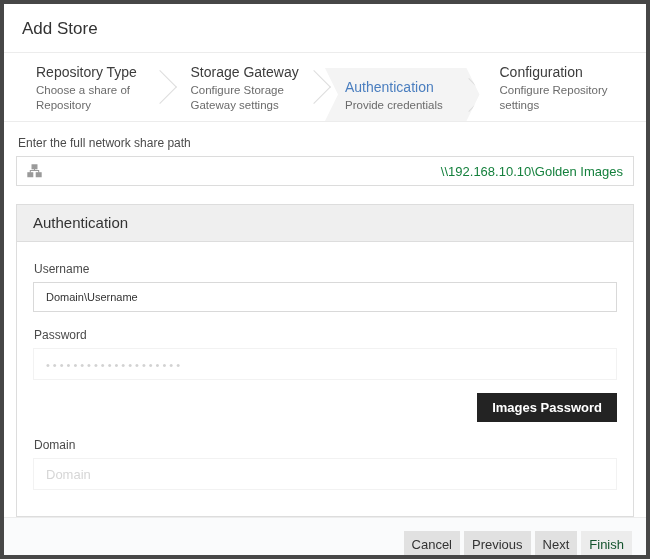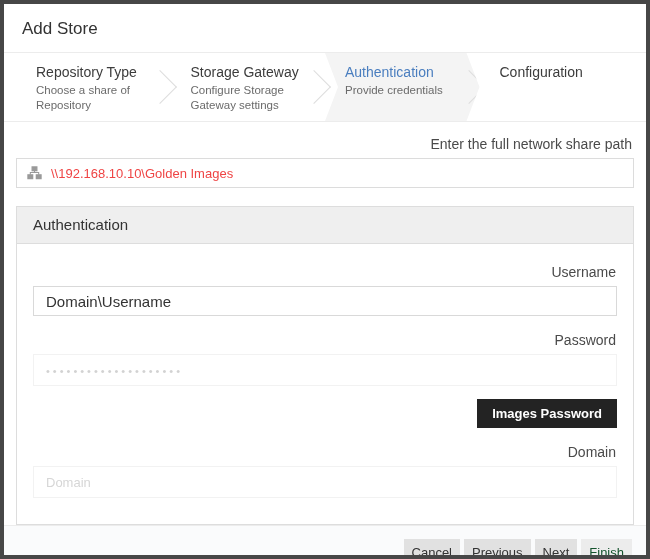--- a/index.html
+++ b/index.html
@@ -21,20 +21,21 @@
     border-bottom: 1px solid #ececec;
   }
   .dlg-title { font-size: 17px; color: #333; font-weight: 400; }
 
   
   .steps {
     display: flex;
     padding: 0 12px;
     border-bottom: 1px solid #ececec;
     height: 69px;
+    align-items: flex-end;
   }
   .step {
     flex: 1;
     position: relative;
     padding: 10px 10px 8px 20px;
   }
   .step .chev {
     position: absolute;
     top: 50%; right: -1px;
     width: 24px; height: 24px;
@@ -46,33 +47,33 @@
   .step.active {
     background: #f4f4f4;
     clip-path: polygon(0 0, calc(100% - 13px) 0, 100% 50%, calc(100% - 13px) 100%, 0 100%, 13px 50%);
   }
   .step-title { font-size: 14px; color: #3c3c3c; line-height: 19px; font-weight: 400; }
   .step.active .step-title { color: #4a7ebf; }
   .step-sub { font-size: 11.5px; color: #6b6b6b; line-height: 15px; margin-top: 1px; }
 
   
   .content { flex: 1; padding: 0 12px; }
-  .field-label { font-size: 14px; color: #4a4a4a; margin: 14px 2px 6px 2px; text-align: right; }
+  .field-label { font-size: 12px; color: #4a4a4a; margin: 14px 2px 6px 2px; }
   .path-input-wrap {
     display: flex; align-items: center;
     border: 1px solid #dcdcdc;
     background: #fff;
     height: 30px;
     padding: 0 10px;
   }
   .path-input-wrap svg { flex: 0 0 auto; margin-right: 9px; }
   .path-input {
     border: none; outline: none; flex: 1;
     font-family: "Liberation Sans", sans-serif;
-    font-size: 13px; color: #ef4444; background: transparent;
+    font-size: 13px; color: #15803d; background: transparent; text-align: right;
   }
 
   
   .panel {
     margin-top: 18px;
     border: 1px solid #ddd;
     background: #fff;
   }
   .panel-header {
     background: #efefef;
@@ -80,21 +81,21 @@
     padding: 9px 16px 10px 16px;
   }
   .panel-title { font-size: 15px; color: #333; font-weight: 400; }
   .panel-body { padding: 4px 16px 26px 16px; }
   .panel-body .field-label { margin: 16px 1px 6px 1px; }
   .text-input {
     width: 100%; height: 30px;
     border: 1px solid #d9d9d9;
     padding: 0 12px;
     font-family: "Liberation Sans", sans-serif;
-    font-size: 15px; color: #333;
+    font-size: 11px; color: #333;
     outline: none; background: #fff;
   }
   .ghost-field {
     width: 100%; height: 32px;
     border: 1px solid #f2f2f2;
     padding: 0 12px;
     display: flex; align-items: center;
     background: #fff;
   }
   .pwd-dots {
@@ -151,20 +152,21 @@
       <div class="step-sub">Configure Storage Gateway settings</div>
       <i class="chev"></i>
     </div>
     <div class="step active">
       <div class="step-title">Authentication</div>
       <div class="step-sub">Provide credentials</div>
       <i class="chev"></i>
     </div>
     <div class="step">
       <div class="step-title">Configuration</div>
+      <div class="step-sub">Configure Repository settings</div>
     </div>
   </div>
 
   <div class="content">
 
     <div class="field-label">Enter the full network share path</div>
     <div class="path-input-wrap">
       <svg width="15" height="14" viewBox="0 0 16 15">
         <g fill="none" stroke="#9a9a9a" stroke-width="1.4">
           <rect x="5.5" y="1" width="5" height="4" fill="#9a9a9a"></rect>

